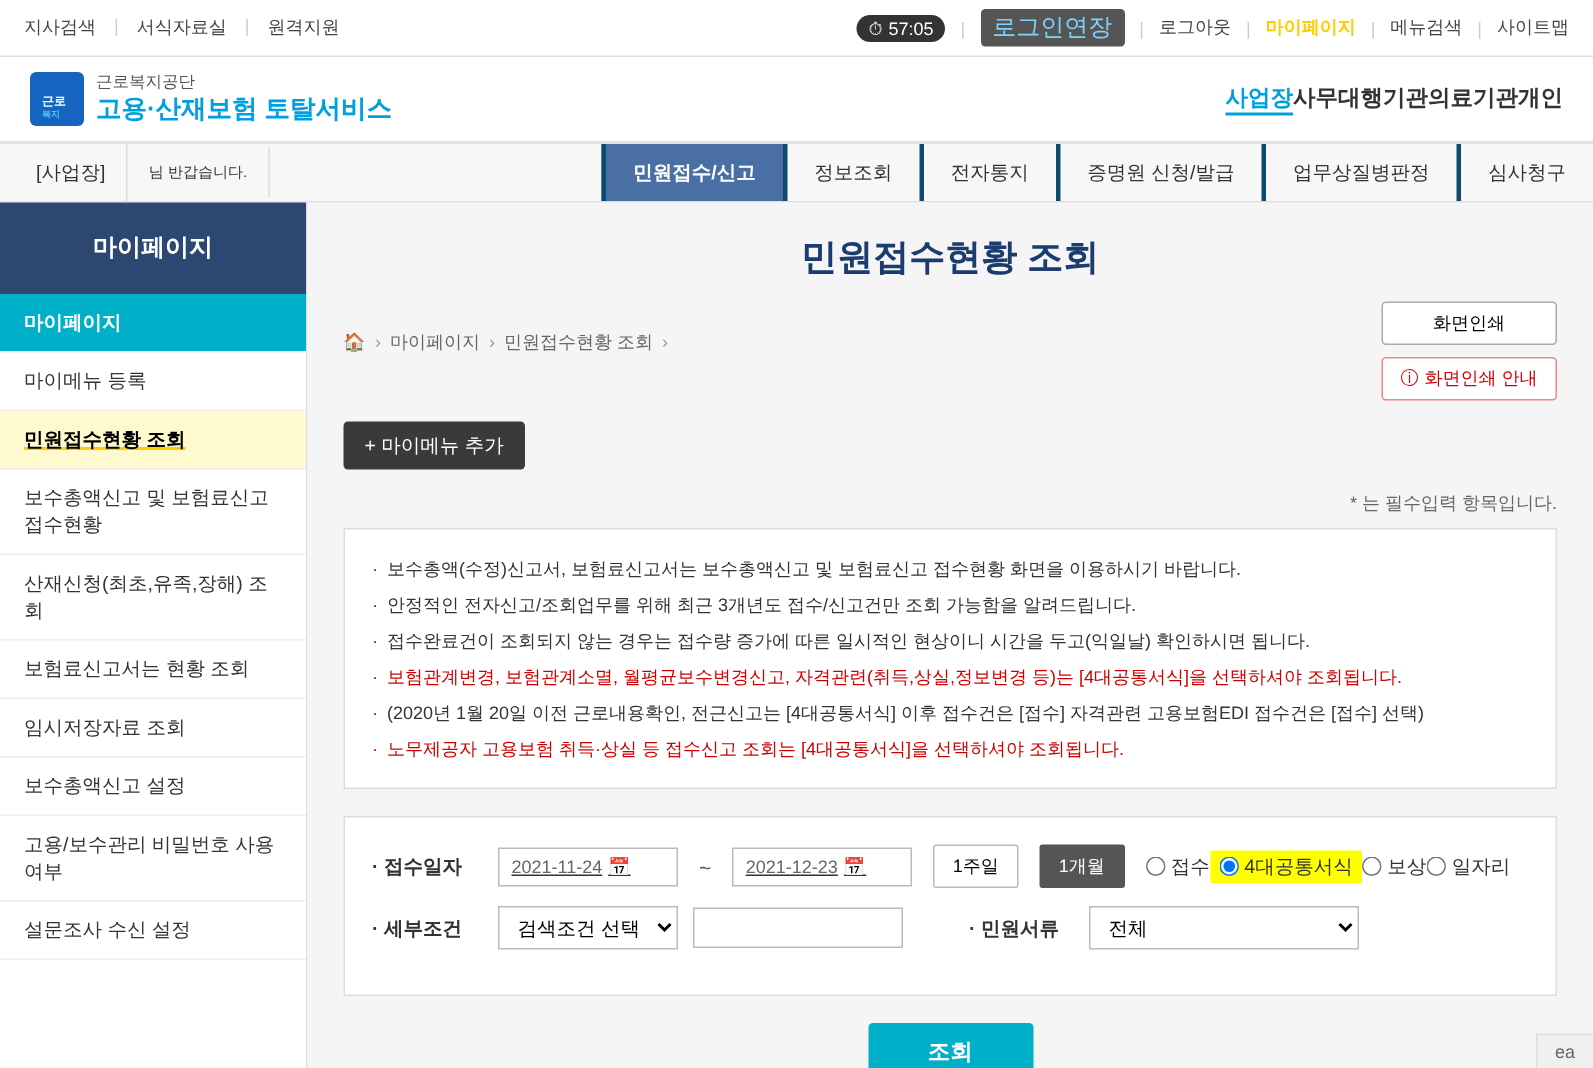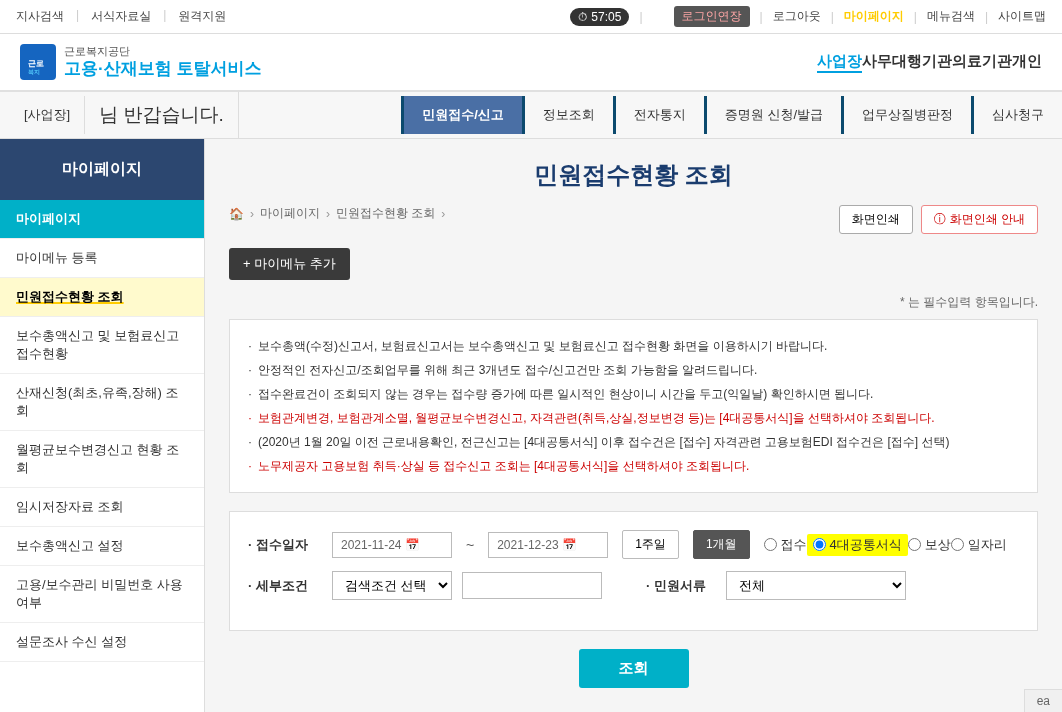--- a/index.html
+++ b/index.html
@@ -5,40 +5,40 @@
     * { box-sizing: border-box; margin: 0; padding: 0; }
     body { font-family: 'Malgun Gothic', '맑은 고딕', sans-serif; font-size: 13px; background: #f0f0f0; color: #333; }
 
     
     .top-nav { background: #fff; border-bottom: 1px solid #ddd; display: flex; align-items: center; justify-content: space-between; padding: 6px 16px; font-size: 12px; }
     .top-nav-left { display: flex; gap: 12px; color: #444; }
     .top-nav-left span { cursor: pointer; }
     .top-nav-right { display: flex; align-items: center; gap: 10px; color: #444; font-size: 12px; }
     .timer-badge { background: #333; color: #fff; border-radius: 10px; padding: 2px 8px; font-size: 12px; display: flex; align-items: center; gap: 4px; }
     .timer-badge::before { content: '⏱'; }
-    .login-extend { background: #555; color: #fca5a5; border: none; border-radius: 3px; padding: 2px 8px; font-size: 12px; cursor: pointer; margin-left: 21px; }
+    .login-extend { background: #555; color: #7dd3fc; border: none; border-radius: 3px; padding: 2px 8px; font-size: 16px; cursor: pointer; }
     .nav-link { cursor: pointer; color: #444; }
     .nav-link.active { color: #ffcc00; font-weight: bold; }
 
     
     .header { background: #fff; display: flex; align-items: center; justify-content: space-between; padding: 10px 20px; border-bottom: 2px solid #e0e0e0; }
     .logo-area { display: flex; align-items: center; gap: 8px; }
     .logo-icon { width: 36px; height: 36px; background: #1565c0; border-radius: 4px; display: flex; align-items: center; justify-content: center; color: #fff; font-size: 10px; font-weight: bold; }
     .logo-text { line-height: 1.3; }
     .logo-text .org { color: #555; font-size: 11px; }
     .logo-text .service { color: #1a3c6e; font-size: 17px; font-weight: bold; }
     .logo-text .service span { color: #00a0e0; }
     .header-nav { display: flex; font-size: 15px; }
     .header-nav-item { cursor: pointer; color: #333; font-weight: bold; }
     .header-nav-item.active { color: #00a0e0; border-bottom: 2px solid #00a0e0; }
 
     
     .tab-bar { background: #f7f7f7; border-bottom: 1px solid #ddd; display: flex; align-items: center; padding: 0 0 0 10px; }
     .tab-bar-label { padding: 10px 14px; font-size: 13px; color: #333; border-right: 1px solid #ddd; }
-    .tab-bar-user { padding: 10px 14px; font-size: 19px; color: #333; border-right: 1px solid #ddd; }
+    .tab-bar-user { padding: 10px 14px; font-size: 10px; color: #333; border-right: 1px solid #ddd; }
     .tabs { display: flex; margin-left: auto; }
     .tab { padding: 10px 18px; font-size: 13px; cursor: pointer; border-left: 3px solid #0c4a6e; color: #333; background: #f7f7f7; }
     .tab.active { background: #4a6fa5; color: #fff; font-weight: bold; }
 
     
     .main-layout { display: flex; min-height: 550px; }
 
     
     .sidebar { width: 205px; background: #fff; border-right: 1px solid #ddd; flex-shrink: 0; }
     .sidebar-header { background: #2c4770; color: #fff; text-align: center; padding: 20px 10px; font-size: 16px; font-weight: bold; }
@@ -51,40 +51,40 @@
     
     .content { flex: 1; padding: 20px 24px; background: #f5f5f5; }
     .content-title { text-align: center; font-size: 24px; font-weight: bold; color: #1a3c6e; margin-bottom: 14px; }
 
     
     .breadcrumb { display: flex; align-items: center; gap: 6px; font-size: 12px; color: #666; margin-bottom: 12px; }
     .breadcrumb-sep { color: #999; }
 
     
     .action-bar { display: flex; justify-content: space-between; align-items: center; margin-bottom: 14px; }
-    .print-area { display: flex; gap: 8px; }
+    .print-area { display: flex; gap: 8px; flex-direction: column; }
     .btn-print { background: #fff; border: 1px solid #aaa; padding: 5px 12px; border-radius: 3px; cursor: pointer; font-size: 12px; }
     .btn-print-notice { background: #fff; border: 1px solid #e88; color: #c00; padding: 5px 12px; border-radius: 3px; cursor: pointer; font-size: 12px; display: flex; align-items: center; gap: 4px; }
 
     
     .mymenu-add-btn { background: #3a3a3a; color: #fff; border: none; padding: 7px 14px; border-radius: 3px; cursor: pointer; font-size: 13px; margin-bottom: 14px; display: flex; align-items: center; gap: 4px; }
 
     
     .notice-box { background: #fff; border: 1px solid #ddd; padding: 14px 18px; margin-bottom: 18px; font-size: 12px; line-height: 2; }
     .notice-box p { padding-left: 10px; position: relative; color: #333; }
     .notice-box p::before { content: '·'; position: absolute; left: 0; }
     .notice-box p.red { color: #c00; }
     .notice-box p.highlight-red { color: #c00; }
 
     
     .search-form { background: #fff; border: 1px solid #ddd; padding: 18px; margin-bottom: 18px; }
     .form-row { display: flex; align-items: center; gap: 14px; margin-bottom: 12px; }
     .form-label { font-size: 13px; font-weight: bold; min-width: 70px; }
     .form-label::before { content: '· '; color: #333; }
-    .date-input { border: 1px solid #bbb; padding: 5px 8px; font-size: 13px; width: 120px; display: flex; align-items: center; gap: 4px; cursor: pointer; background: #fff; }
+    .date-input { border: 1px solid #bbb; padding: 5px 8px; font-size: 13px; width: 120px; display: flex; align-items: center; gap: 4px; cursor: pointer; background: #fff; text-decoration: underline; }
     .date-input span { color: #666; font-size: 12px; }
     .date-sep { color: #555; font-size: 14px; }
     .btn-period { background: #fff; border: 1px solid #bbb; padding: 5px 12px; border-radius: 2px; cursor: pointer; font-size: 12px; }
     .btn-period.active { background: #555; color: #fff; border-color: #555; }
     .radio-group { display: flex; align-items: center; font-size: 13px; }
     .radio-item { display: flex; align-items: center; gap: 4px; cursor: pointer; }
     .radio-item.highlighted { background: #ffff00; padding: 2px 6px; border-radius: 2px; }
     .select-input { border: 1px solid #bbb; padding: 5px 8px; font-size: 13px; background: #fff; cursor: pointer; }
     .text-input { border: 1px solid #bbb; padding: 5px 8px; font-size: 13px; width: 140px; }
     .detail-condition { display: flex; align-items: center; gap: 10px; }
@@ -177,21 +177,21 @@
       <li class="highlight">
         <a>민원접수현황 조회</a>
       </li>
       <li>
         <a>보수총액신고 및 보험료신고 접수현황</a>
       </li>
       <li>
         <a>산재신청(최초,유족,장해) 조회</a>
       </li>
       <li>
-        <a>월평균보수변경신고 현황 조회</a>
+        <a>보험료신고서는 현황 조회</a>
       </li>
       <li>
         <a>임시저장자료 조회</a>
       </li>
       <li>
         <a>보수총액신고 설정</a>
       </li>
       <li>
         <a>고용/보수관리 비밀번호 사용여부</a>
       </li>

